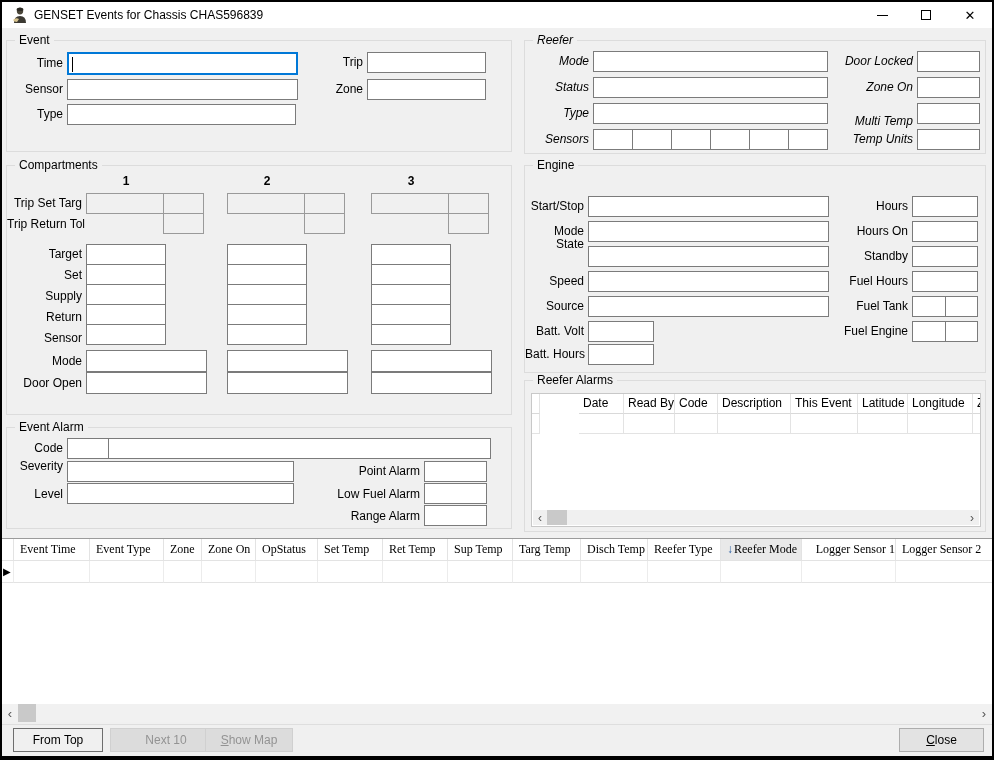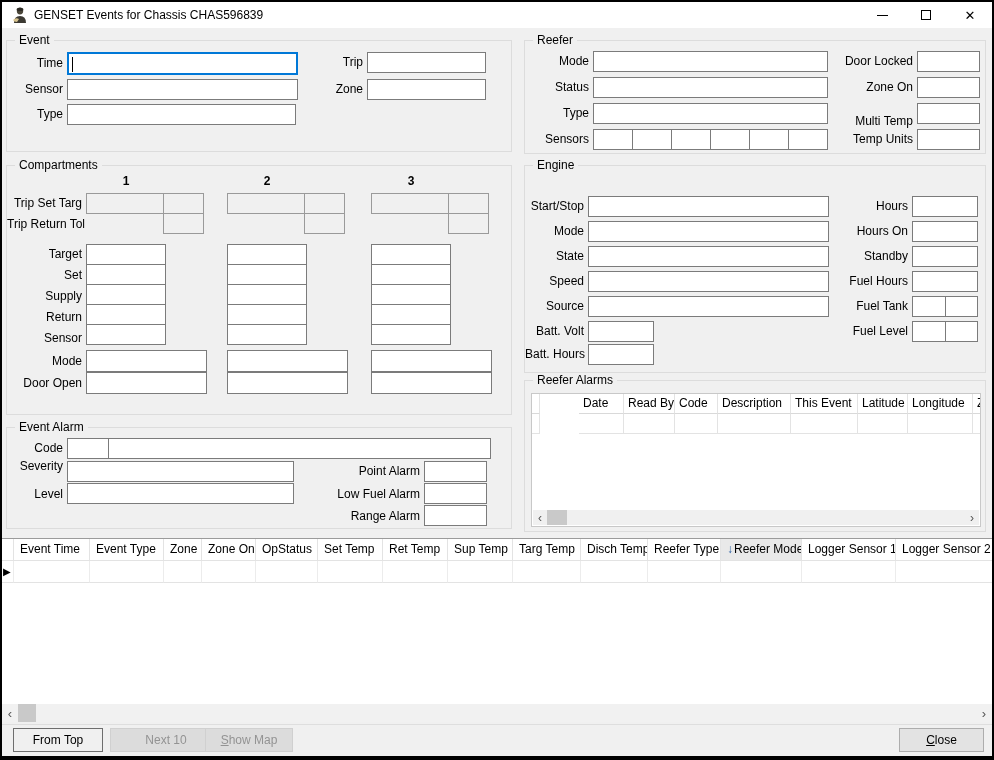--- a/index.html
+++ b/index.html
@@ -45,21 +45,21 @@
   .rc0{width:8px; padding-left:0;} .rc1{width:45px;margin-left:39px;} .rc2{width:51px;} .rc3{width:43px;} .rc4{width:73px;}
   .rc5{width:67px;} .rc6{width:50px;} .rc7{width:65px;} .rc8{width:46px; border-right:none;}
   .rascroll { position:absolute; left:1px; right:1px; bottom:1px; height:15px; background:#f0f0f0; display:flex; align-items:center; }
   .rascroll .arrow { width:14px; text-align:center; color:#555; font-size:12px; line-height:14px; }
   .rascroll .thumb { width:20px; height:15px; background:#c9c9c9; }
   .rascroll .sp { flex:1; }
   .rascroll .arrow.right { margin-left:auto; }
   
   .grid { position:absolute; left:0; right:0; top:536px; }
   .grid-header { display:flex; border-top:1px solid #9b9b9b; background:#fff; }
-  .gh { height:22px; line-height:21px; padding-left:6px; border-right:1px solid #e3e3e3; border-bottom:1px solid #e3e3e3; white-space:nowrap; overflow:hidden; flex:0 0 auto; background:#fff; }
+  .gh { height:22px; line-height:21px; padding-left:6px; border-right:1px solid #e3e3e3; border-bottom:1px solid #e3e3e3; white-space:nowrap; overflow:hidden; flex:0 0 auto; background:#fff;font-family:Liberation Serif, serif; }
   .gh.sorted { background:#e9e9e9; }
   .sort-arrow { color:#2b5fa3; margin-right:1px; }
   .grid-row { display:flex; background:#fff; }
   .gd { height:22px; border-right:1px solid #ececec; border-bottom:1px solid #e3e3e3; flex:0 0 auto; }
   .gc0{width:12px;} .gc1{width:76px;} .gc2{width:74px;} .gc3{width:38px;} .gc4{width:54px;}
   .gc5{width:62px;} .gc6{width:65px;} .gc7{width:65px;} .gc8{width:65px;} .gc9{width:68px;}
   .gc10{width:67px;} .gc11{width:73px;} .gc12{width:81px;} .gc13{width:94px;text-align:right;} .gc14{width:96px; border-right:none;}
   .row-pointer { font-size:10px; line-height:21px; padding-left:1px; color:#000; }
   .grid-body { position:absolute; left:0; right:0; top:45px; height:121px; background:#fff; }
   .hscroll { position:absolute; left:0; right:0; top:166px; height:18px; background:#f1f1f1; display:flex; align-items:center; }
@@ -108,21 +108,21 @@
     <div class="lab" style="left:0; top:41px; width:56px;">Sensor</div>
     <div class="fld" style="left:60px; top:38px; width:231px;"></div>
     <div class="lab" style="left:0; top:66px; width:56px;">Type</div>
     <div class="fld" style="left:60px; top:63px; width:229px;"></div>
     <div class="lab" style="left:300px; top:14px; width:56px;">Trip</div>
     <div class="fld" style="left:360px; top:11px; width:119px;"></div>
     <div class="lab" style="left:300px; top:41px; width:56px;">Zone</div>
     <div class="fld" style="left:360px; top:38px; width:119px;"></div>
   </div>
 
-  <div class="group" style="left:522px; top:38px; width:462px; height:114px;">
+  <div class="group" style="left:522px; top:38px; width:462px; height:114px;font-style:italic;">
     <span class="group-title">Reefer</span>
     <div class="lab" style="left:0; top:13px; width:64px;">Mode</div>
     <div class="fld" style="left:68px; top:10px; width:235px;"></div>
     <div class="lab" style="left:0; top:39px; width:64px;">Status</div>
     <div class="fld" style="left:68px; top:36px; width:235px;"></div>
     <div class="lab" style="left:0; top:65px; width:64px;">Type</div>
     <div class="fld" style="left:68px; top:62px; width:235px;"></div>
     <div class="lab" style="left:0; top:91px; width:64px;">Sensors</div>
     <div class="sensors" style="left:68px; top:88px;">
       <div></div>
@@ -195,21 +195,21 @@
     <div class="fld" style="left:364px; top:184px; width:121px; height:22px;"></div>
     <div class="fld" style="left:364px; top:206px; width:121px; height:22px;"></div>
   </div>
 
   <div class="group" style="left:522px; top:163px; width:462px; height:208px;">
     <span class="group-title">Engine</span>
     <div class="lab" style="left:0; top:33px; width:59px;">Start/Stop</div>
     <div class="fld" style="left:63px; top:30px; width:241px;"></div>
     <div class="lab" style="left:0; top:58px; width:59px;">Mode</div>
     <div class="fld" style="left:63px; top:55px; width:241px;"></div>
-    <div class="lab" style="left:0; top:83px; width:59px;text-align:right;">State</div>
+    <div class="lab" style="left:0; top:71px; width:59px;text-align:right;">State</div>
     <div class="fld" style="left:63px; top:80px; width:241px;"></div>
     <div class="lab" style="left:0; top:108px; width:59px;">Speed</div>
     <div class="fld" style="left:63px; top:105px; width:241px;"></div>
     <div class="lab" style="left:0; top:133px; width:59px;">Source</div>
     <div class="fld" style="left:63px; top:130px; width:241px;"></div>
     <div class="lab" style="left:0; top:158px; width:59px;">Batt. Volt</div>
     <div class="fld" style="left:63px; top:155px; width:66px;"></div>
     <div class="lab" style="left:0; top:181px; width:59px;">Batt. Hours</div>
     <div class="fld" style="left:63px; top:178px; width:66px;"></div>
 
@@ -219,21 +219,21 @@
     <div class="fld" style="left:387px; top:55px; width:66px;"></div>
     <div class="lab" style="left:290px; top:83px; width:93px;">Standby</div>
     <div class="fld" style="left:387px; top:80px; width:66px;"></div>
     <div class="lab" style="left:290px; top:108px; width:93px;">Fuel Hours</div>
     <div class="fld" style="left:387px; top:105px; width:66px;"></div>
     <div class="lab" style="left:290px; top:133px; width:93px;">Fuel Tank</div>
     <div class="pair" style="left:387px; top:130px;">
       <div style="width:34px;"></div>
       <div style="width:33px;"></div>
     </div>
-    <div class="lab" style="left:290px; top:158px; width:93px;">Fuel Level</div>
+    <div class="lab" style="left:290px; top:158px; width:93px;">Fuel Engine</div>
     <div class="pair" style="left:387px; top:155px;">
       <div style="width:34px;"></div>
       <div style="width:33px;"></div>
     </div>
   </div>
 
   <div class="group" style="left:4px; top:425px; width:506px; height:102px;">
     <span class="group-title">Event Alarm</span>
     <div class="lab" style="left:0; top:13px; width:56px;">Code</div>
     <div class="pair" style="left:60px; top:10px;">

